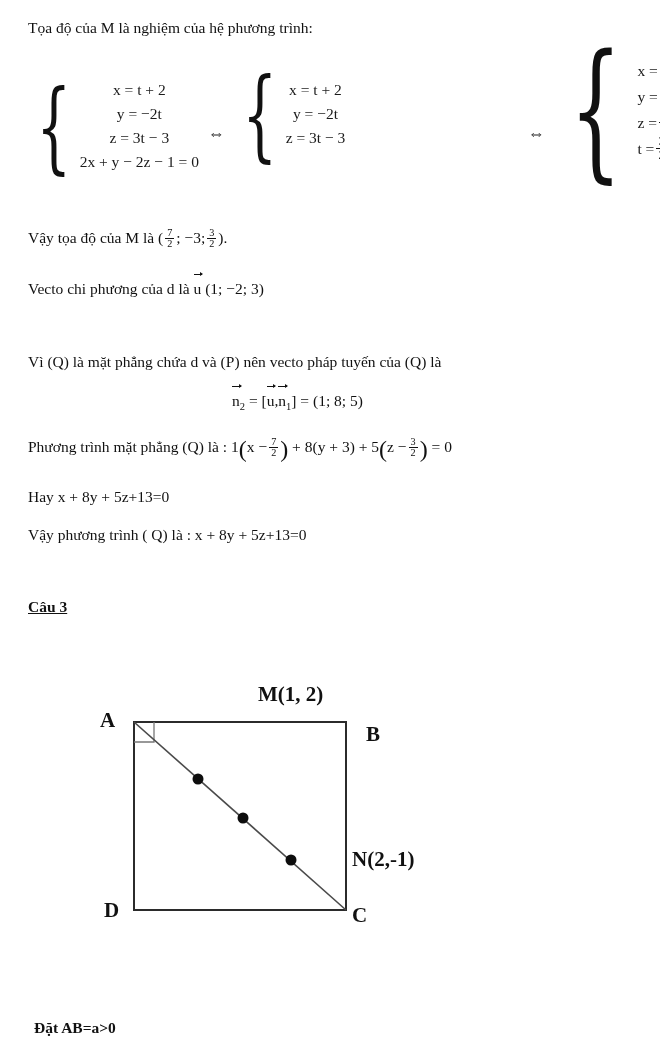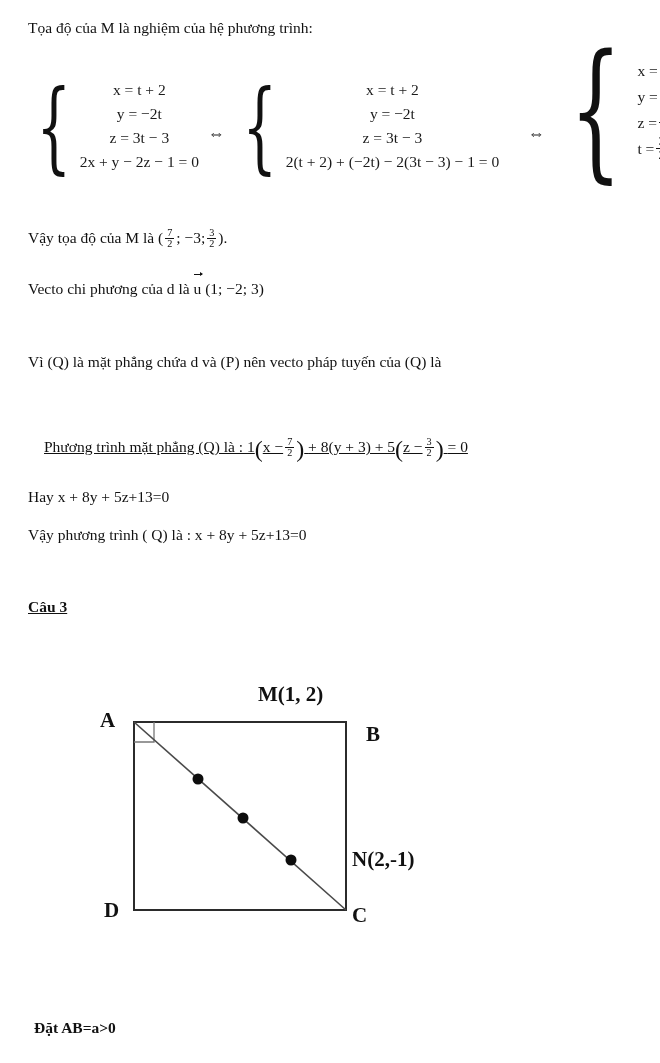--- a/index.html
+++ b/index.html
@@ -164,21 +164,20 @@
   </div>
 
   <div class="iff" style="left:208px; top:124px;">⇔</div>
 
   <div class="system" style="left:228px; top:78px;">
     <span class="brace">{</span>
     <span class="eqlist">
       <span class="eq math">x = t + 2</span>
       <span class="eq math">y = −2t</span>
       <span class="eq math">z = 3t − 3</span>
-      <span class="eq math">2(t + 2) + (−2t) − 2(3t − 3) − 1 = 0</span>
     </span>
   </div>
 
   <div class="iff" style="left:528px; top:124px;">⇔</div>
 
   <div class="system" style="left:548px; top:58px;">
     <span class="brace brace-tall">{</span>
     <span class="eqlist right-frac">
       <span class="eq math">
         <span>x =</span>
@@ -220,22 +219,26 @@
 
   <div class="line" style="left:28px; top:278px;">
     <span>Vecto chi phương của d là</span>
     <span class="vec">u</span>
     <span>(1; −2; 3)</span>
   </div>
 
 
   <div class="line" style="left:28px; top:352px;text-align:center;">Vì (Q) là mặt phẳng chứa d và (P) nên vecto pháp tuyến  của (Q) là</div>
 
-
-  <div class="line" style="left:44px; top:437px;text-decoration:underline;">
+  <div class="line" style="left:232px; top:390px;">
+    <span class="vec">n</span><span class="sub">2</span>
+    <span>= [</span><span class="vec">u</span><span>,</span><span class="vec">n</span><span class="sub">1</span><span>] = (1; 8; 5)</span>
+  </div>
+
+  <div class="line" style="left:28px; top:437px;">
     <span>Phương trình mặt phẳng (Q) là : 1</span><span class="bigparen">(</span><span>x −</span><span class="frac frac-sm">
         <span class="num">7</span>
         <span class="den">2</span>
       </span><span class="bigparen">)</span>
     <span>+ 8(y + 3) + 5</span><span class="bigparen">(</span><span>z −</span><span class="frac frac-sm">
         <span class="num">3</span>
         <span class="den">2</span>
       </span><span class="bigparen">)</span>
     <span>= 0</span>
   </div>

